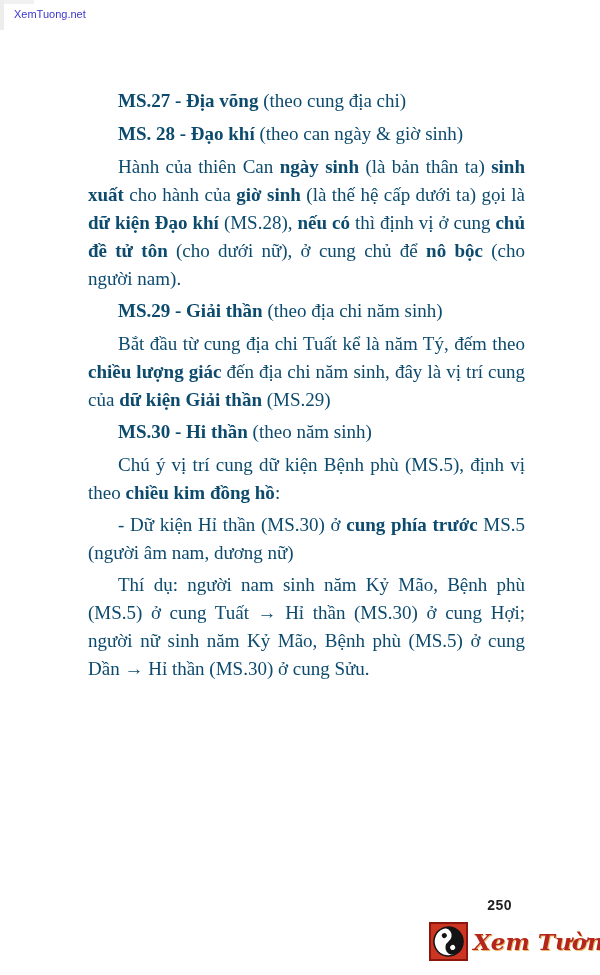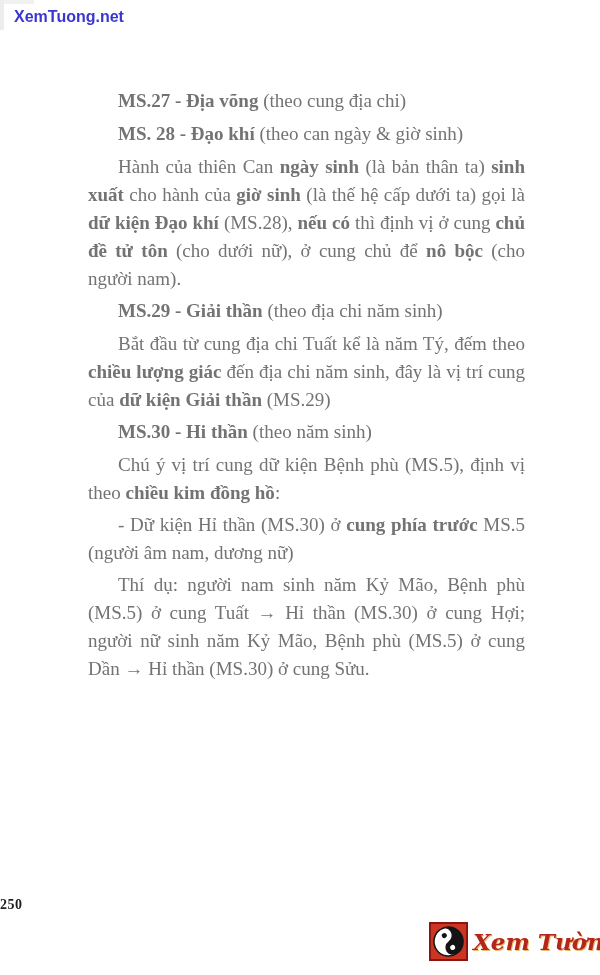--- a/index.html
+++ b/index.html
@@ -8,34 +8,34 @@
     background:#ffffff;
     position:relative;
     overflow:hidden;
     font-family:"Liberation Serif",serif;
   }
   .scan-edge-v{position:absolute;left:0;top:0;width:4px;height:30px;background:#ededed;}
   .scan-edge-h{position:absolute;left:0;top:0;width:34px;height:4px;background:#f1f1f1;}
   .watermark{
     position:absolute;left:14px;top:8px;
     font-family:"Liberation Sans",sans-serif;
-    font-weight:bold;font-size:16px;
+    font-weight:normal;font-size:11px;
     color:#3a36d1;text-decoration:none;cursor:pointer;
   }
   .content{
     position:absolute;left:88px;top:84px;width:437px;
-    color:#737373;font-size:19px;line-height:28px;
+    color:#0c4a6e;font-size:19px;line-height:28px;
   }
   .content p{margin:0 0 4px 0;text-indent:30px;text-align:justify;}
   .content p.heading{text-align:left;margin-top:3px;margin-bottom:5px;}
   .content b{font-weight:bold;}
   .pagenum{
     position:absolute;left:0;top:897px;width:512px;
-    text-align:left;
-    font-family:Liberation Serif, serif;
+    text-align:right;
+    font-family:Liberation Sans, sans-serif;
     font-weight:bold;font-size:14px;color:#1f1f1f;
     letter-spacing:0.5px;
   }
   .logo{
     position:absolute;left:429px;top:922px;
     display:flex;align-items:center;gap:5px;cursor:pointer;
   }
   .logo-tile{
     width:39px;height:39px;box-sizing:border-box;
     background:#cc3522;border:2px solid #8c160e;

